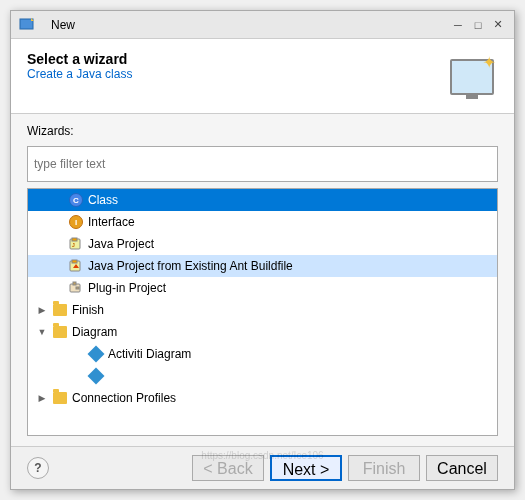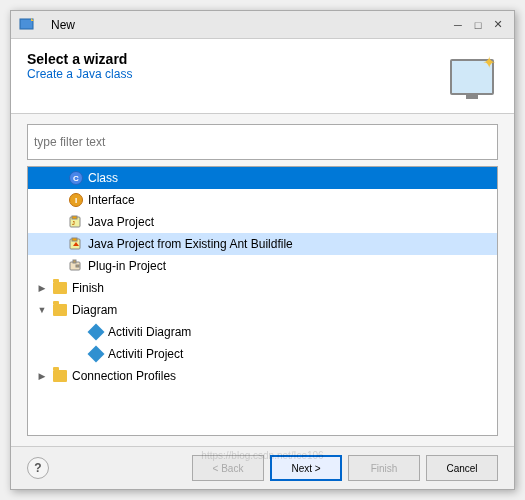--- a/index.html
+++ b/index.html
@@ -248,21 +248,21 @@
       cursor: pointer;
       background: #f5f5f5;
       margin-right: auto;
     }
 
     .footer-btn {
       height: 26px;
       min-width: 72px;
       border: 1px solid #aaa;
       background: #e8e8e8;
-      font-size: 10px;
+      font-size: 16px;
       cursor: pointer;
       padding: 4px 10px;
       color: #000;
     }
 
     .footer-btn.primary {
       border: 2px solid #0066cc;
       background: #e8f0ff;
     }
 
@@ -364,20 +364,21 @@
       <div class="header-title">Select a wizard</div>
       <div class="header-subtitle">Create a Java class</div>
     </div>
     <div class="header-image">
       <div class="header-img-monitor"></div>
       <span class="header-img-star">✦</span>
     </div>
   </div>
 
   <div class="dialog-body">
+    <div class="wizards-label">Wizards:</div>
     <input class="filter-input" type="text" value="" placeholder="type filter text" style="">
 
     <div class="tree-container">
 
       <div class="tree-item tree-item-indent-1 selected">
         <div class="expand-arrow">&nbsp;</div>
         <div class="item-icon">
           <div class="icon-class">C</div>
         </div>
         <span class="item-label">Class</span>
@@ -449,21 +450,20 @@
           <div class="icon-activiti"></div>
         </div>
         <span class="item-label">Activiti Diagram</span>
       </div>
 
       <div class="tree-item tree-item-indent-2">
         <div class="expand-arrow">&nbsp;</div>
         <div class="item-icon">
           <div class="icon-activiti"></div>
         </div>
-        <span class="item-label">Activiti Project</span>
       </div>
 
       <div class="tree-item tree-item-indent-0">
         <div class="expand-arrow">▶</div>
         <div class="item-icon">
           <div class="icon-folder"></div>
         </div>
         <span class="item-label">Connection Profiles</span>
       </div>
 

